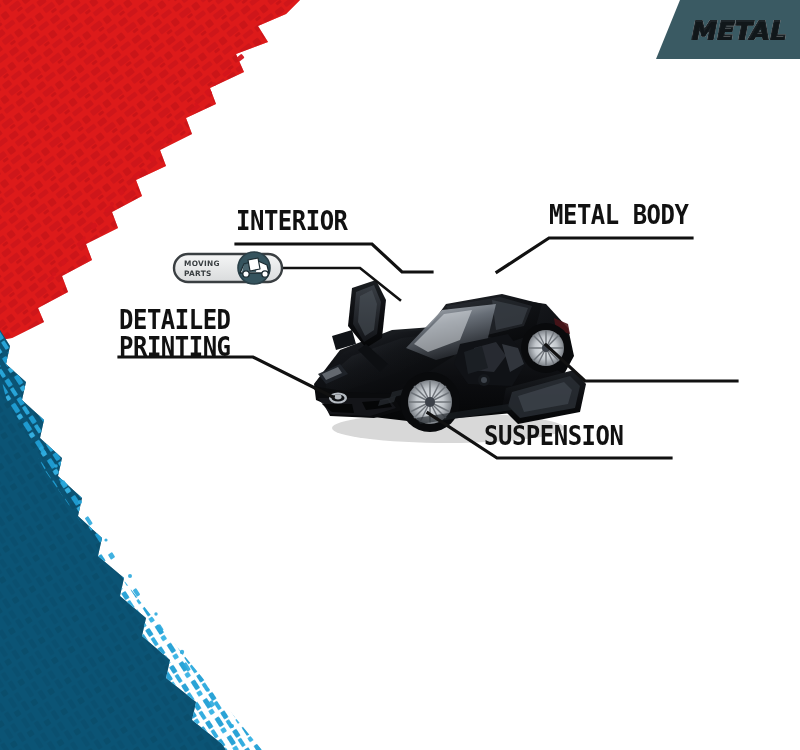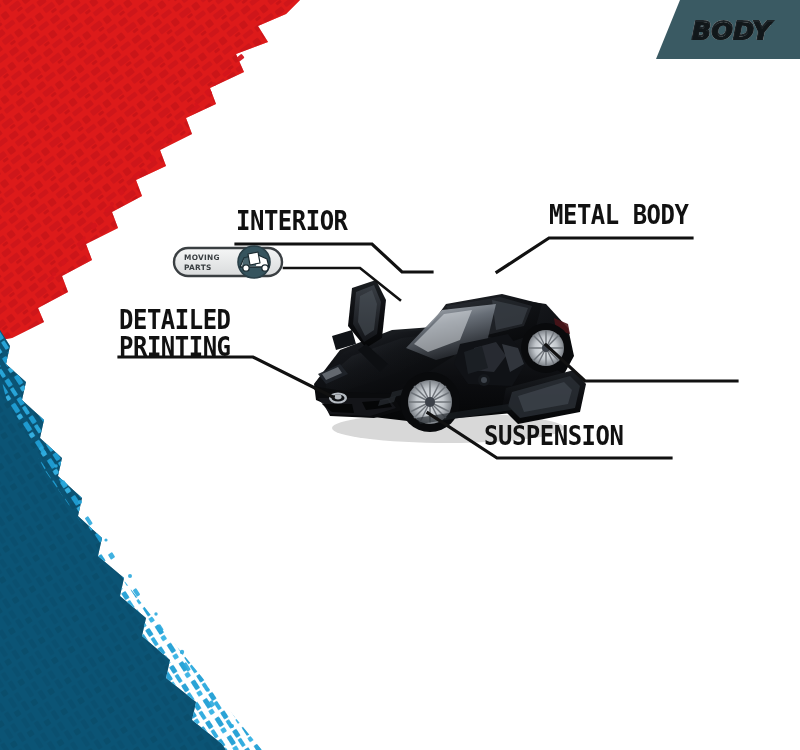--- a/index.html
+++ b/index.html
@@ -53,21 +53,21 @@
   #label-metalbody{left:549px;top:202px;}
   #label-detailed{left:119px;top:307px;}
   #label-licensed{left:585px;top:322px;}
   #label-suspension{left:484px;top:423px;}
 
   
   #leaders{position:absolute;left:0;top:0;width:800px;height:750px;}
 
   
   #badge-moving-parts{
-    position:absolute;left:172px;top:245px;width:112px;height:34px;
+    position:absolute;left:172px;top:251px;width:112px;height:34px;
   }
   #badge-moving-parts svg{display:block;}
   .mp-line{
     font-family:"DejaVu Sans","Liberation Sans",sans-serif;
     font-weight:bold;font-size:7.4px;fill:#3a3f42;letter-spacing:0.3px;
   }
 
   
   #car-photo{
     position:absolute;left:296px;top:252px;width:296px;height:200px;
@@ -184,21 +184,21 @@
         <circle cx="208" cy="360" r="1.8"></circle>
         <circle cx="232" cy="396" r="2"></circle>
       </g>
     </svg>
   </div>
 
   <div id="metal-banner">
     <svg class="bannerShape" width="160" height="59" viewBox="0 0 160 59">
       <path d="M40,0 L160,0 L160,59 L16,59 Z" fill="#3a5a63"></path>
     </svg>
-    <div id="metal-text">BODY</div>
+    <div id="metal-text">METAL</div>
   </div>
 
   <div id="car-photo">
     <svg width="296" height="200" viewBox="0 0 296 200">
       <defs>
         <linearGradient id="bodyTop" x1="0" y1="0" x2="0.6" y2="1">
           <stop offset="0%" stop-color="#2c2f34"></stop>
           <stop offset="38%" stop-color="#131519"></stop>
           <stop offset="100%" stop-color="#08090b"></stop>
         </linearGradient>

